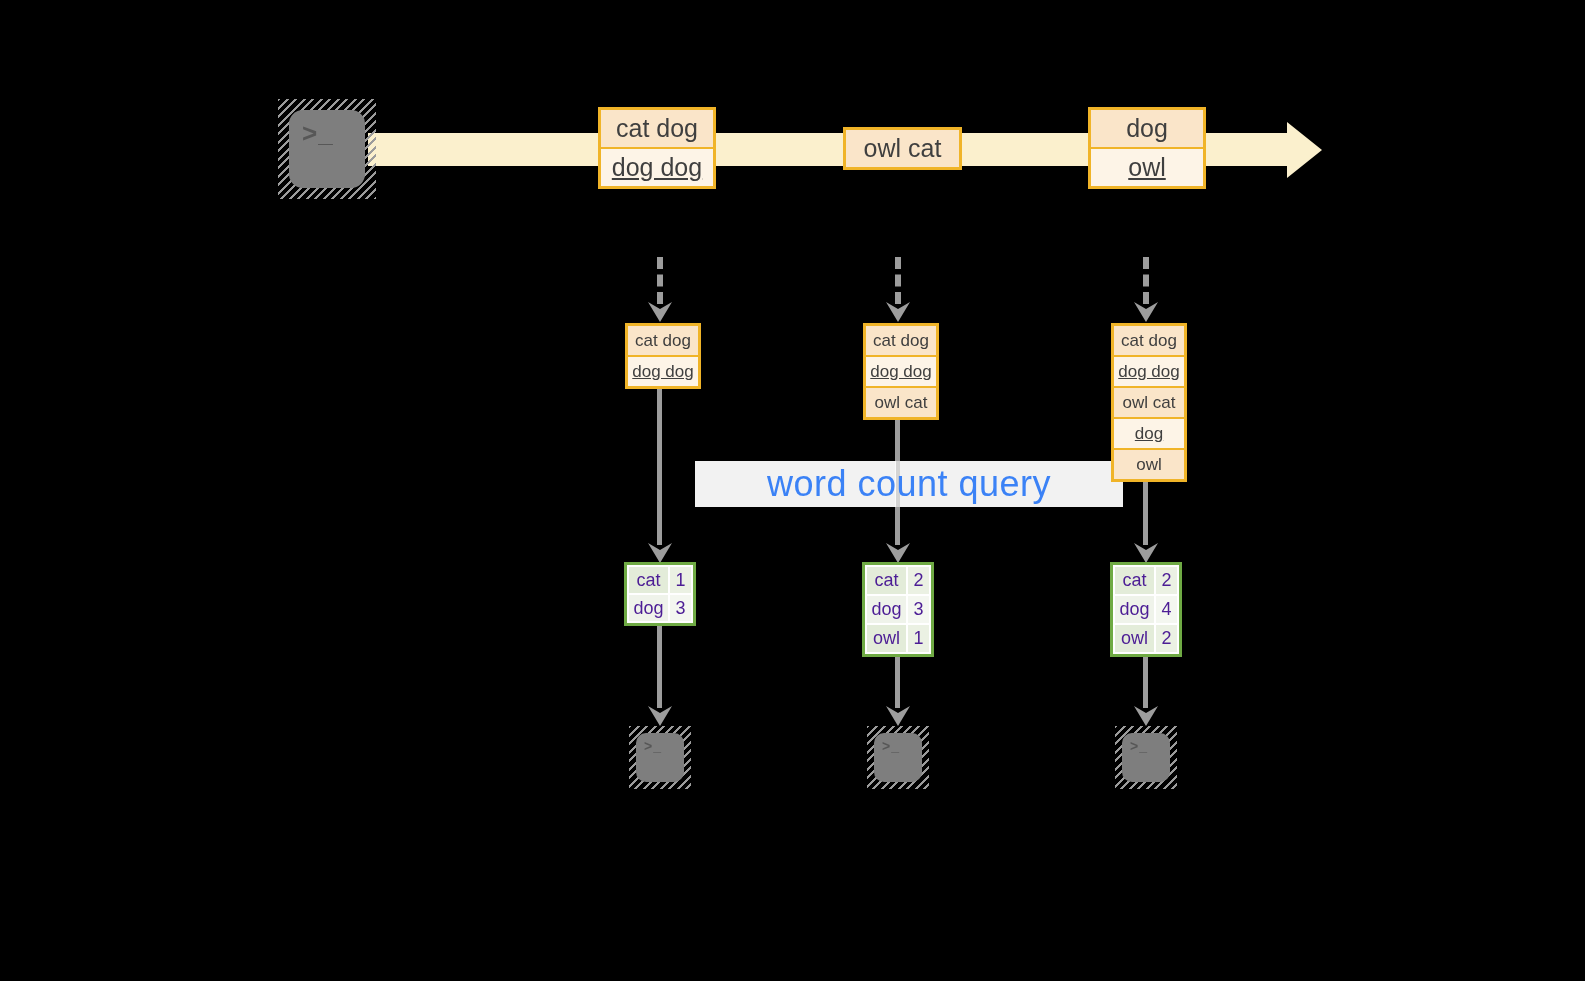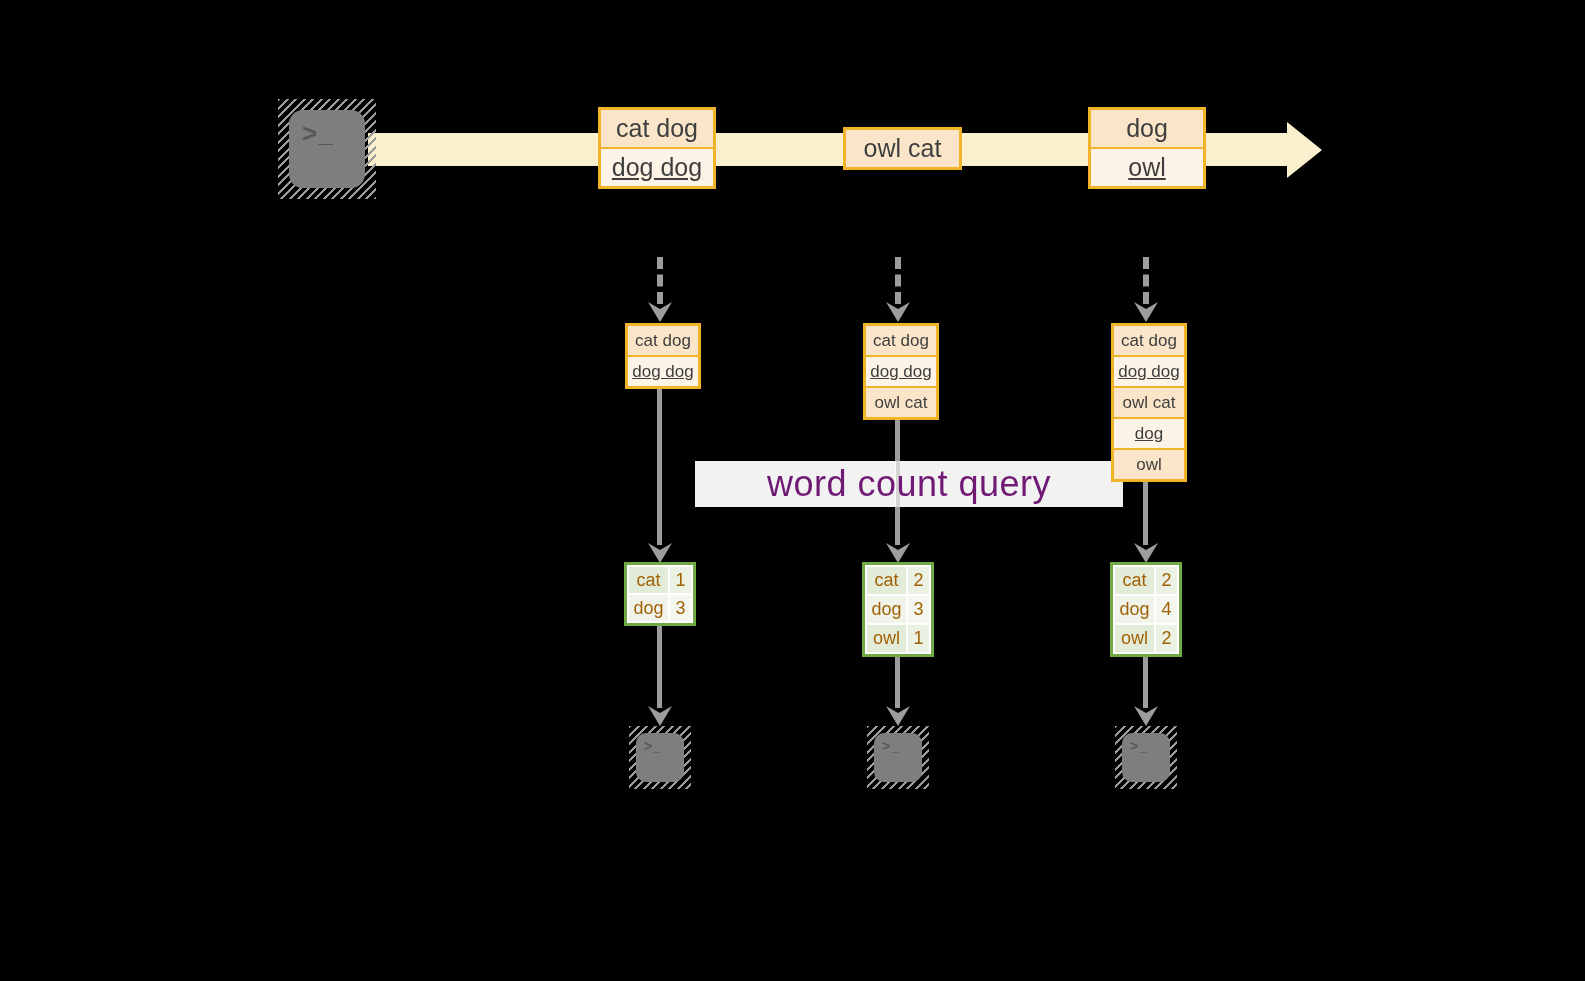--- a/index.html
+++ b/index.html
@@ -31,28 +31,28 @@
   
   .gline{position:absolute;width:5px;background:#9d9d9d;z-index:2;}
   .dline{position:absolute;width:0;border-left:6px dashed #9d9d9d;z-index:2;}
   .ahead{position:absolute;z-index:2;line-height:0;}
   
   .banner{
     position:absolute;left:695px;top:461px;width:428px;height:46px;z-index:3;
     background:rgba(255,255,255,0.95);display:flex;align-items:center;justify-content:center;
   }
   .banner .through-line{position:absolute;left:201px;top:0;width:4px;height:46px;background:#d4d4d4;}
-  .banner .q-text{position:relative;font-size:36px;font-weight:300;color:#701a75;letter-spacing:0.5px;}
+  .banner .q-text{position:relative;font-size:36px;font-weight:300;color:#3b82f6;letter-spacing:0.5px;}
   
   .gtable{
     position:absolute;z-index:4;width:72px;box-sizing:border-box;
     border:3px solid #6faa44;background:#ffffff;padding:2px;
     display:grid;grid-template-columns:1fr 21px;gap:2px;
   }
-  .gcell{display:flex;align-items:center;justify-content:center;font-size:18px;color:#a16207;}
+  .gcell{display:flex;align-items:center;justify-content:center;font-size:18px;color:#4c1d95;}
   .gw-a{background:#e3ecd9;} .gn-a{background:#ebf1e3;}
   .gw-b{background:#eff3ea;} .gn-b{background:#f4f7f0;}
 </style>
 </head>
 <body>
 
 <div class="stage">
 
   <div class="hatch" style="left:278px;top:99px;width:98px;height:100px;">
     <div class="term-inner" style="left:11px;top:11px;width:76px;height:78px;border-radius:14px;">

